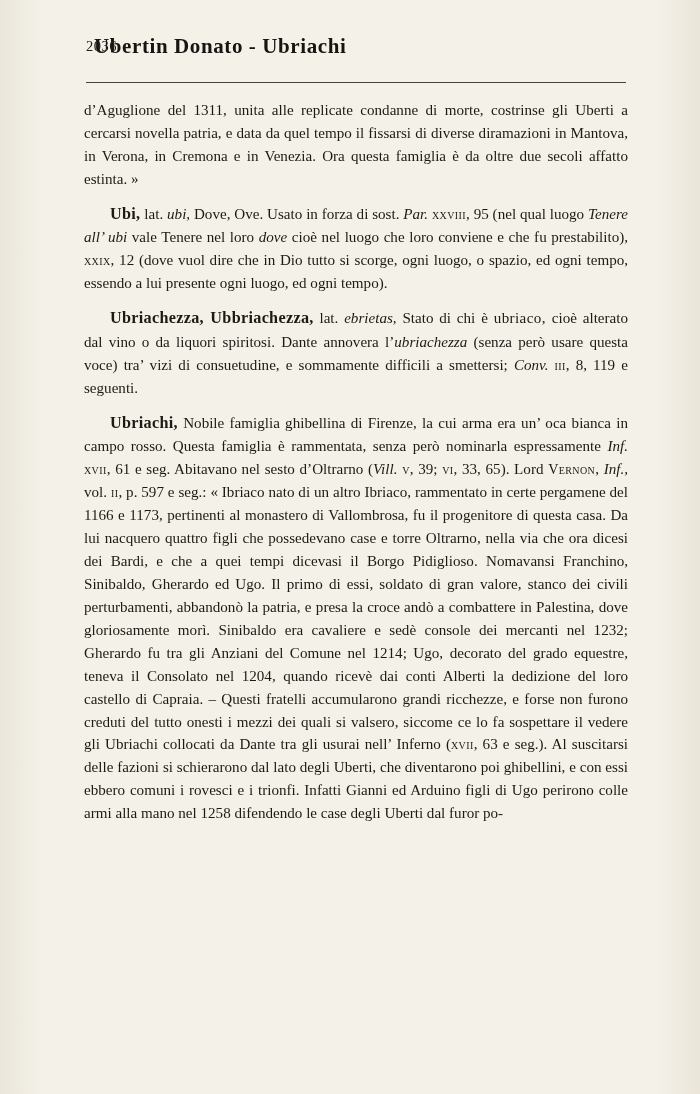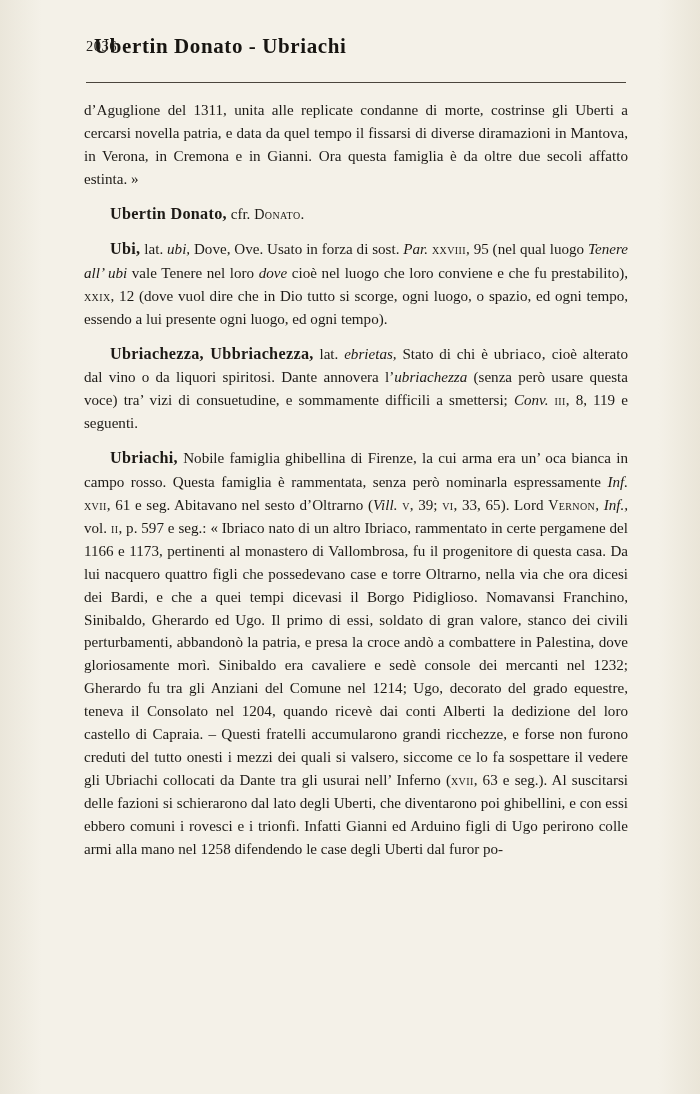--- a/index.html
+++ b/index.html
@@ -91,25 +91,22 @@
 
   <div class="header">
     <div class="folio">2036</div>
     <div class="running-title">Ubertin Donato - Ubriachi</div>
   </div>
 
   <hr class="rule">
 
   <div class="body-col">
 
-    <p class="cont">d’Aguglione del 1311, unita alle replicate condanne di morte, costrinse gli Uberti a cercarsi novella patria, e data da quel tempo il fissarsi di diverse diramazioni in Mantova, in Verona, in Cremona e in Gianni. Ora questa famiglia è da oltre due secoli affatto estinta. »</p>
+    <p class="cont">d’Aguglione del 1311, unita alle replicate condanne di morte, costrinse gli Uberti a cercarsi novella patria, e data da quel tempo il fissarsi di diverse diramazioni in Mantova, in Verona, in Cremona e in Venezia. Ora questa famiglia è da oltre due secoli affatto estinta. »</p>
 
-    <p class="entry">
-      <span class="hw-lg">Ubertin Donato,</span><span> cfr. </span><span class="sc">Donato</span><span>.</span>
-    </p>
 
     <p class="entry">
       <span class="hw-lg">Ubi,</span><span> lat. </span><span class="it">ubi,</span><span> Dove, Ove. Usato in forza di sost. </span><span class="it">Par.</span><span> </span><span class="sc">xxviii</span><span>, 95 (nel qual luogo </span><span class="it">Tenere all’ ubi</span><span> vale Tenere nel loro </span><span class="it">dove</span><span> cioè nel luogo che loro conviene e che fu prestabilito), </span><span class="sc">xxix</span><span>, 12 (dove vuol dire che in Dio tutto si scorge, ogni luogo, o spazio, ed ogni tempo, essendo a lui presente ogni luogo, ed ogni tempo).</span>
     </p>
 
     <p class="entry">
       <span class="hw-lg">Ubriachezza, Ubbriachezza,</span><span> lat. </span><span class="it">ebrietas,</span><span> Stato di chi è </span><span class="headword">ubriaco,</span><span> cioè alterato dal vino o da liquori spiritosi. Dante annovera l’</span><span class="it">ubriachezza</span><span> (senza però usare questa voce) tra’ vizi di consuetudine, e sommamente difficili a smettersi; </span><span class="it">Conv.</span><span> </span><span class="sc">iii</span><span>, 8, 119 e seguenti.</span>
     </p>
 
     <p class="entry">

